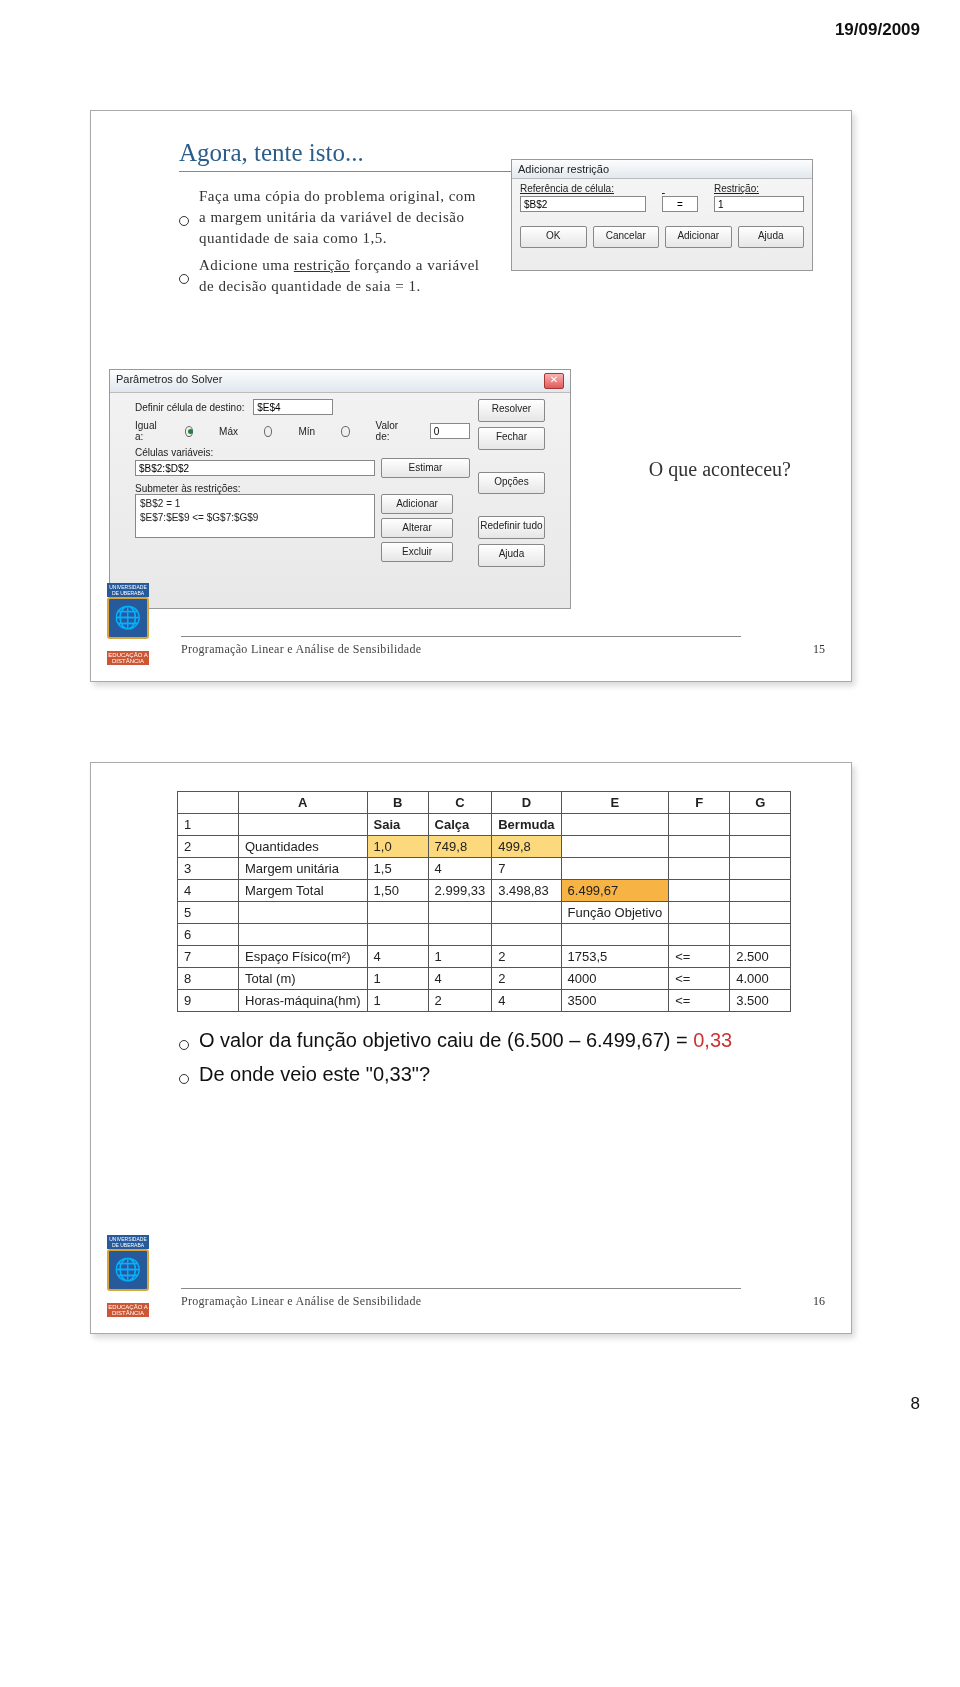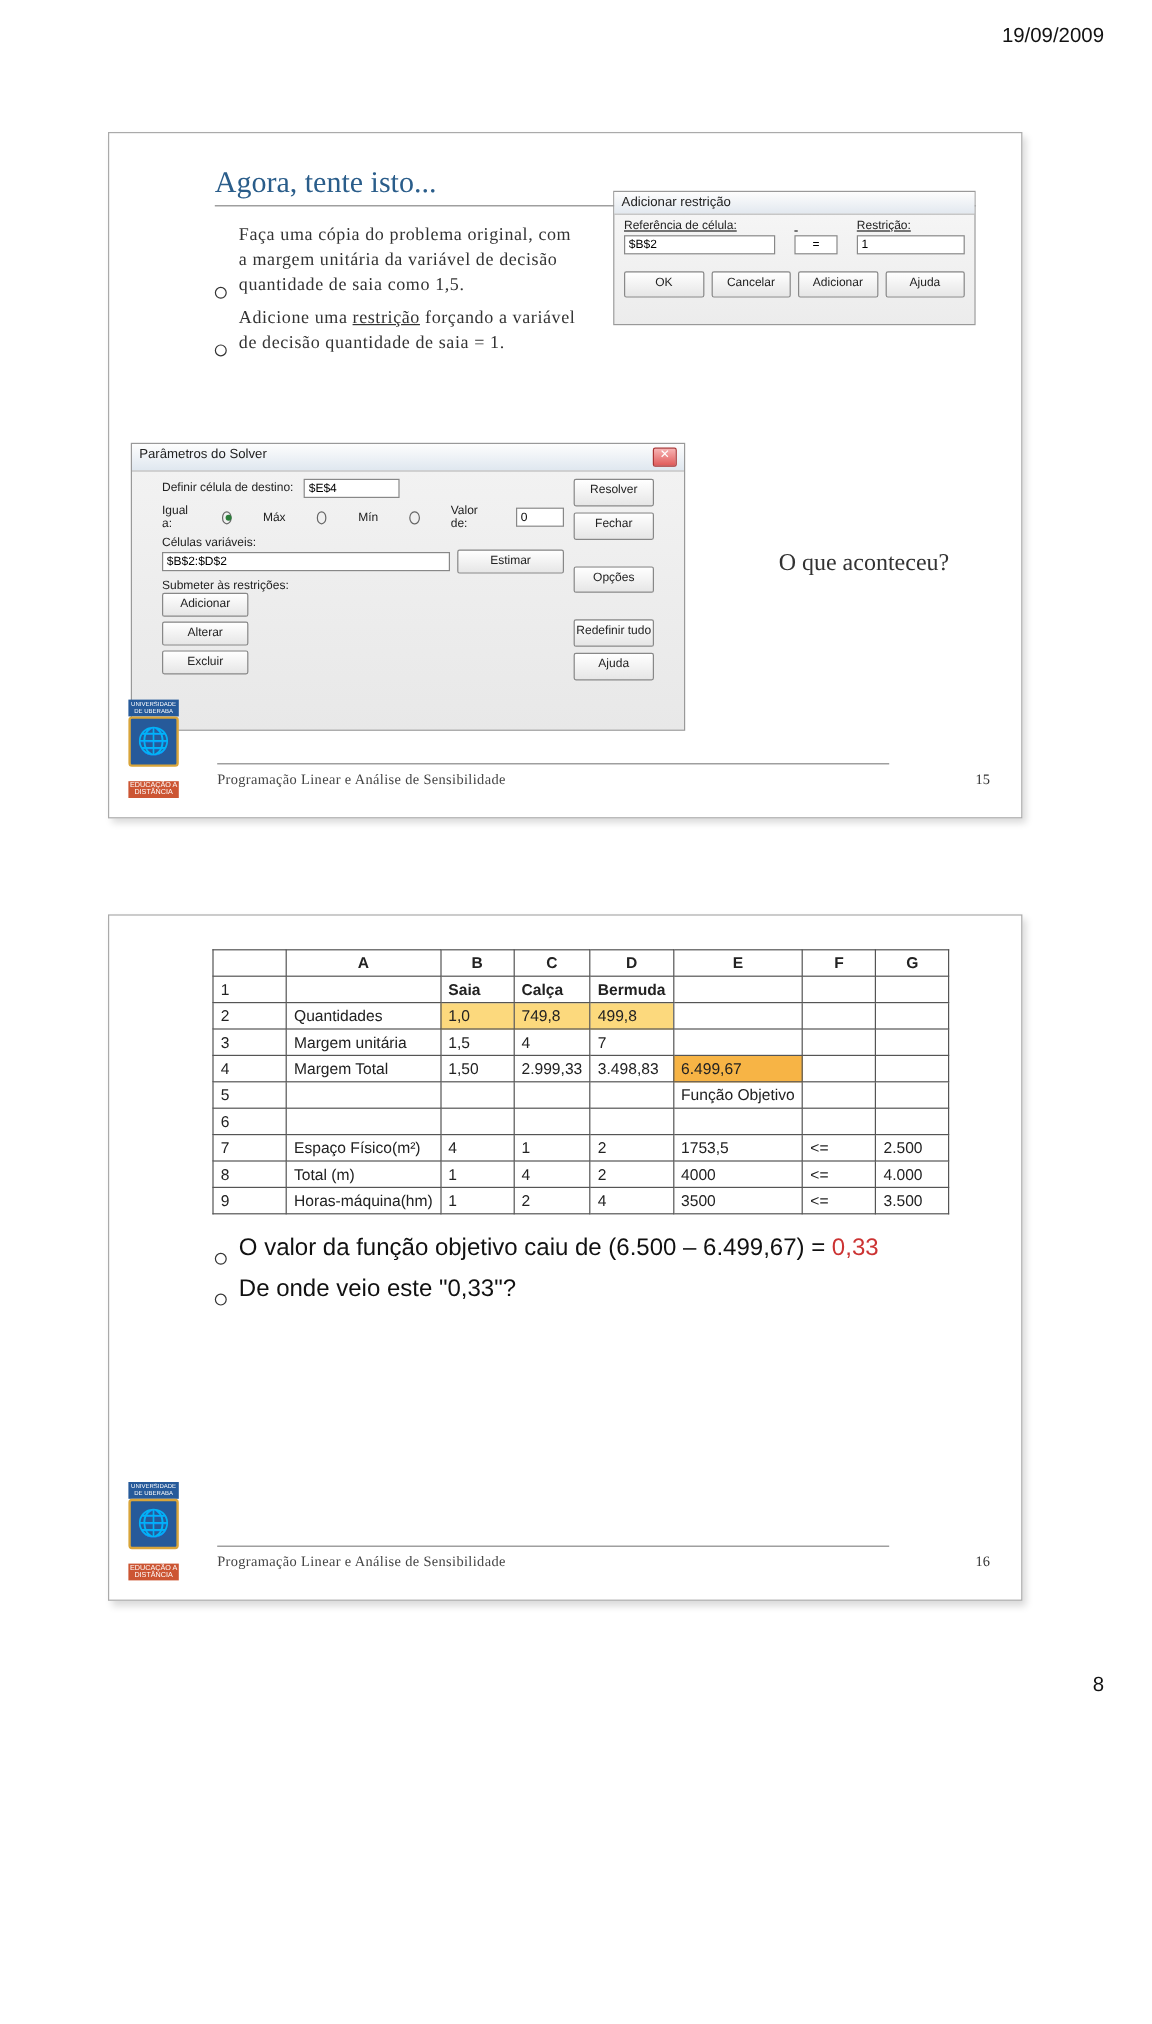--- a/index.html
+++ b/index.html
@@ -12,21 +12,21 @@
   .page {
     width: 960px;
     padding: 30px 70px 60px 90px;
     box-sizing: border-box;
     position: relative;
   }
   .date-hdr {
     position: absolute;
     top: 20px;
     right: 40px;
-    font-weight: normal;
+    font-weight: bold;
     font-size: 17px;
     color: #111;
   }
   .page-num {
     position: absolute;
     bottom: 20px;
     right: 40px;
     font-size: 17px;
     color: #111;
   }
@@ -46,21 +46,21 @@
     color: #2a5d8a;
     font-family: Georgia, 'Times New Roman', serif;
     font-size: 25px;
     font-weight: normal;
     border-bottom: 1px solid #888;
     padding-bottom: 4px;
     margin: 10px 0 14px 0;
   }
   .bullet-row {
     display: flex;
-    align-items: flex-end;
+    align-items: center;
     margin-bottom: 6px;
   }
   .bullet-dot {
     width: 8px;
     height: 8px;
     border: 1px solid #333;
     border-radius: 50%;
     margin-right: 10px;
     margin-top: 6px;
     flex-shrink: 0;
@@ -313,20 +313,24 @@
           <div class="srow">
             <div>Células variáveis:</div>
             <div style="display:flex; gap:6px; align-items:center;">
               <input class="inp" style="width: 240px;" value="$B$2:$D$2">
               <div class="xp-btn" style="width:64px;height:18px">Estimar</div>
             </div>
           </div>
           <div class="srow">
             <div>Submeter às restrições:</div>
             <div style="display:flex; gap:6px;">
+              <div class="listbox">
+                <div>$B$2 = 1</div>
+                <div>$E$7:$E$9 &lt;= $G$7:$G$9</div>
+              </div>
               <div class="mini-btn-col">
                 <div class="xp-btn">Adicionar</div>
                 <div class="xp-btn">Alterar</div>
                 <div class="xp-btn">Excluir</div>
               </div>
             </div>
           </div>
         </div>
         <div class="solver-right">
           <div class="xp-btn">Resolver</div>

